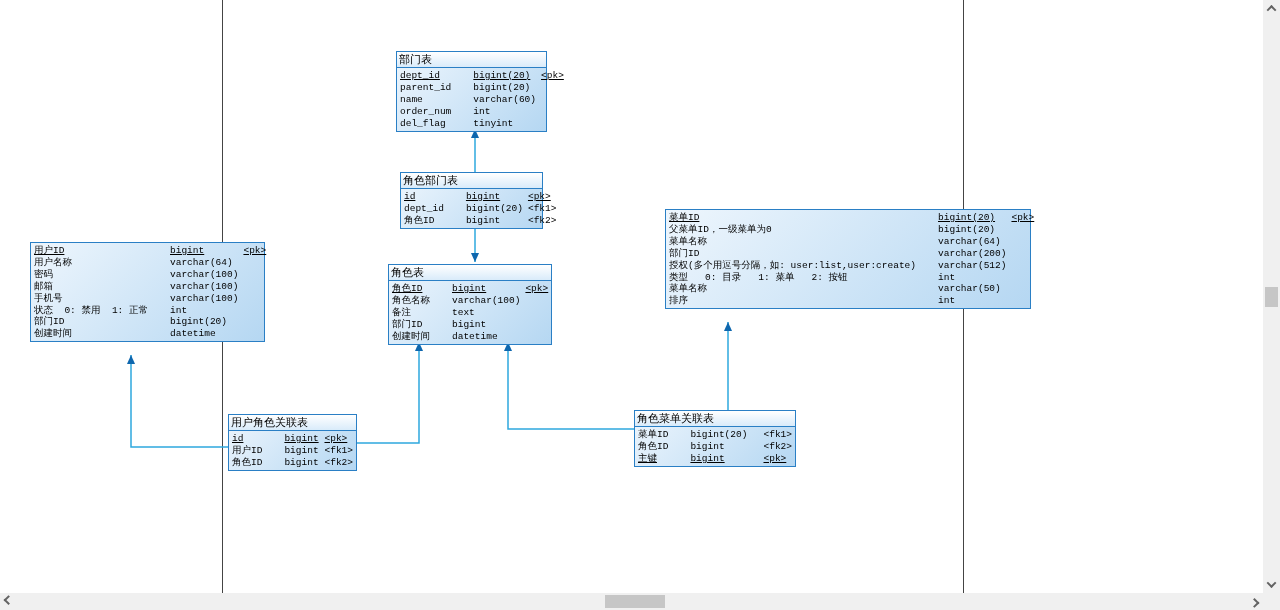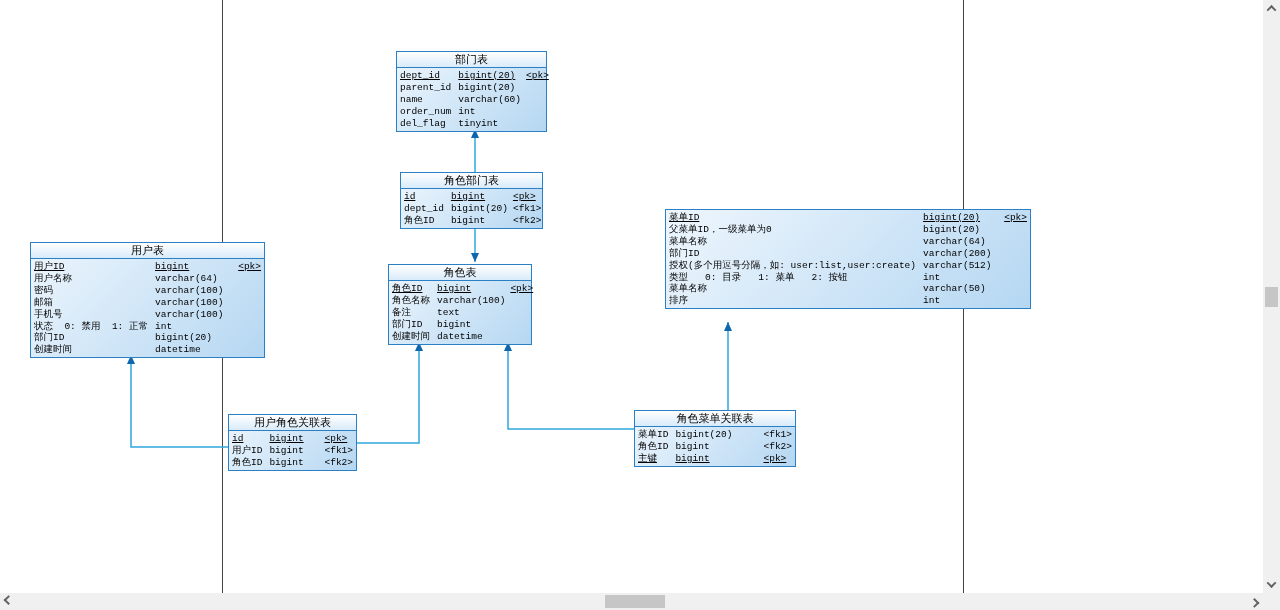--- a/index.html
+++ b/index.html
@@ -6,28 +6,28 @@
     font-family:"Liberation Sans","DejaVu Sans",sans-serif;background:#fff;}
   .viewport{position:relative;width:1280px;height:610px;background:#fff;overflow:hidden;}
   .canvas{position:absolute;left:0;top:0;width:1263px;height:593px;background:var(--canvas,#fff);}
   .page-line{position:absolute;top:0;height:593px;width:1px;background:var(--page-line,#444);z-index:0;}
   .overlay{position:absolute;left:0;top:0;z-index:1;}
   .connector{fill:none;stroke:var(--connector,#2ea8de);stroke-width:1.5;}
   .arrowhead{fill:var(--arrowhead,#0e67ae);stroke:none;}
   .entity{position:absolute;z-index:2;box-sizing:border-box;
     border:1px solid var(--entity-border,#2a7fc5);
     background:linear-gradient(135deg,var(--entity-fill-light,#eef6fd) 0%,var(--entity-fill-dark,#b5d7f2) 100%);}
-  .entity-title{line-height:13px;font-size:11px;text-align:center;color:#000;white-space:pre;
+  .entity-title{line-height:13px;font-size:11px;color:#000;white-space:pre;
     background:linear-gradient(var(--entity-header-top,#fff),var(--entity-header-bottom,#d9ebfa));
     border-bottom:1px solid var(--entity-border,#2a7fc5);padding:1px 2px;}
   .entity-body{display:grid;grid-template-columns:max-content 1fr max-content;
     padding:2px 3px 1px 3px;font-family:"Liberation Mono","DejaVu Sans Mono",monospace;
     font-size:9.5px;line-height:11.9px;color:#000;}
   .cell{white-space:pre;}
-  .cell.name{padding-right:7px;}
+  .cell.name{padding-right:22px;}
   .cell.type{padding-right:5px;}
   .cell.key{text-align:left;}
   .cell.pk{text-decoration:underline;}
   .vscroll{position:absolute;right:0;top:0;width:17px;height:593px;background:var(--scroll-track,#f0f0f0);z-index:3;}
   .hscroll{position:absolute;left:0;top:593px;width:1263px;height:17px;background:var(--scroll-track,#f0f0f0);z-index:3;}
   .corner{position:absolute;right:0;top:593px;width:17px;height:17px;background:var(--scroll-track,#f0f0f0);z-index:3;}
   .vthumb{position:absolute;left:2px;width:13px;top:287px;height:20px;background:var(--scroll-thumb,#c6c6c6);}
   .hthumb{position:absolute;top:2px;height:13px;left:605px;width:60px;background:var(--scroll-thumb,#c6c6c6);}
   .sbtn{position:absolute;width:17px;height:17px;display:flex;align-items:center;justify-content:center;cursor:default;}
   .v-up{top:0;left:0;} .v-down{bottom:0;left:0;} .h-left{left:0;top:0;} .h-right{right:0;top:0;}
@@ -86,21 +86,20 @@
           <span class="cell key pk">&lt;pk&gt;</span>
           <span class="cell name">dept_id</span>
           <span class="cell type">bigint(20)</span>
           <span class="cell key">&lt;fk1&gt;</span>
           <span class="cell name">角色ID</span>
           <span class="cell type">bigint</span>
           <span class="cell key">&lt;fk2&gt;</span>
         </div>
       </div>
       <div class="entity" style="left: 30px; top: 242px; width: 235px;">
-        <div class="entity-title">用户表</div>
         <div class="entity-body">
           <span class="cell name pk">用户ID</span>
           <span class="cell type pk">bigint</span>
           <span class="cell key pk">&lt;pk&gt;</span>
           <span class="cell name">用户名称</span>
           <span class="cell type">varchar(64)</span>
           <span class="cell key"></span>
           <span class="cell name">密码</span>
           <span class="cell type">varchar(100)</span>
           <span class="cell key"></span>
@@ -114,21 +113,21 @@
           <span class="cell type">int</span>
           <span class="cell key"></span>
           <span class="cell name">部门ID</span>
           <span class="cell type">bigint(20)</span>
           <span class="cell key"></span>
           <span class="cell name">创建时间</span>
           <span class="cell type">datetime</span>
           <span class="cell key"></span>
         </div>
       </div>
-      <div class="entity" style="left: 388px; top: 264px; width: 144px;">
+      <div class="entity" style="left: 388px; top: 264px; width: 164px;">
         <div class="entity-title">角色表</div>
         <div class="entity-body">
           <span class="cell name pk">角色ID</span>
           <span class="cell type pk">bigint</span>
           <span class="cell key pk">&lt;pk&gt;</span>
           <span class="cell name">角色名称</span>
           <span class="cell type">varchar(100)</span>
           <span class="cell key"></span>
           <span class="cell name">备注</span>
           <span class="cell type">text</span>

